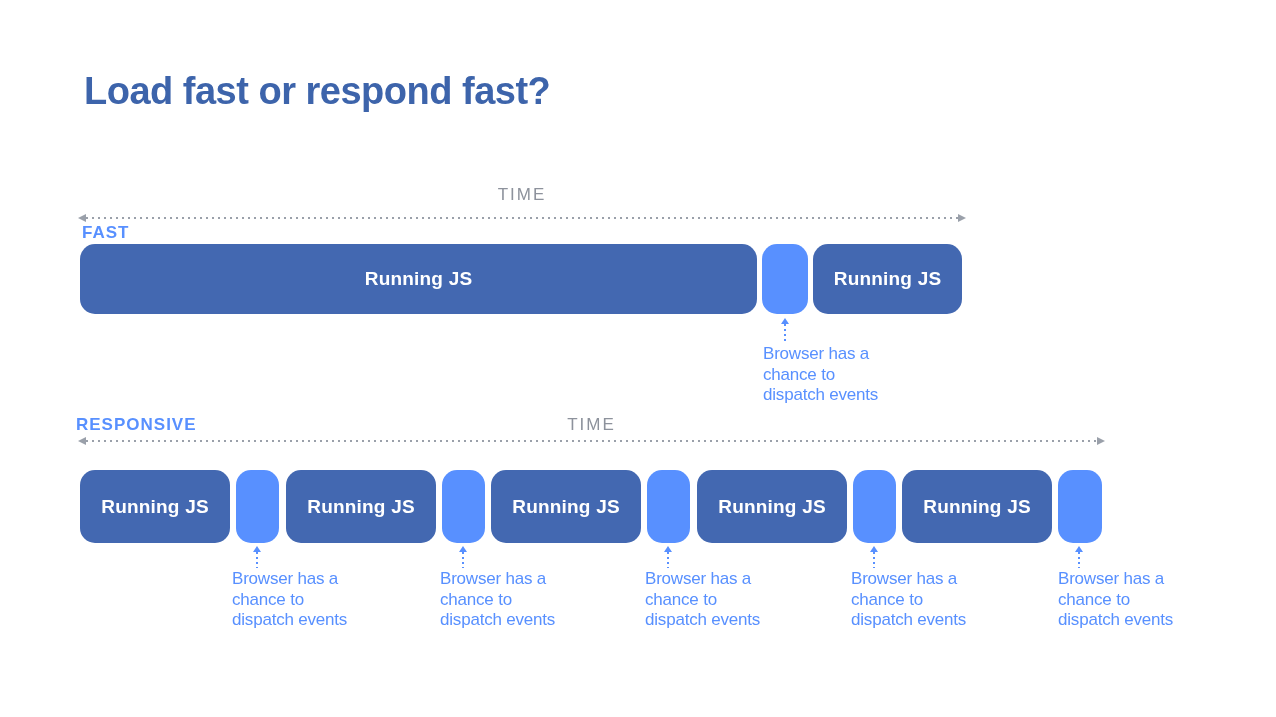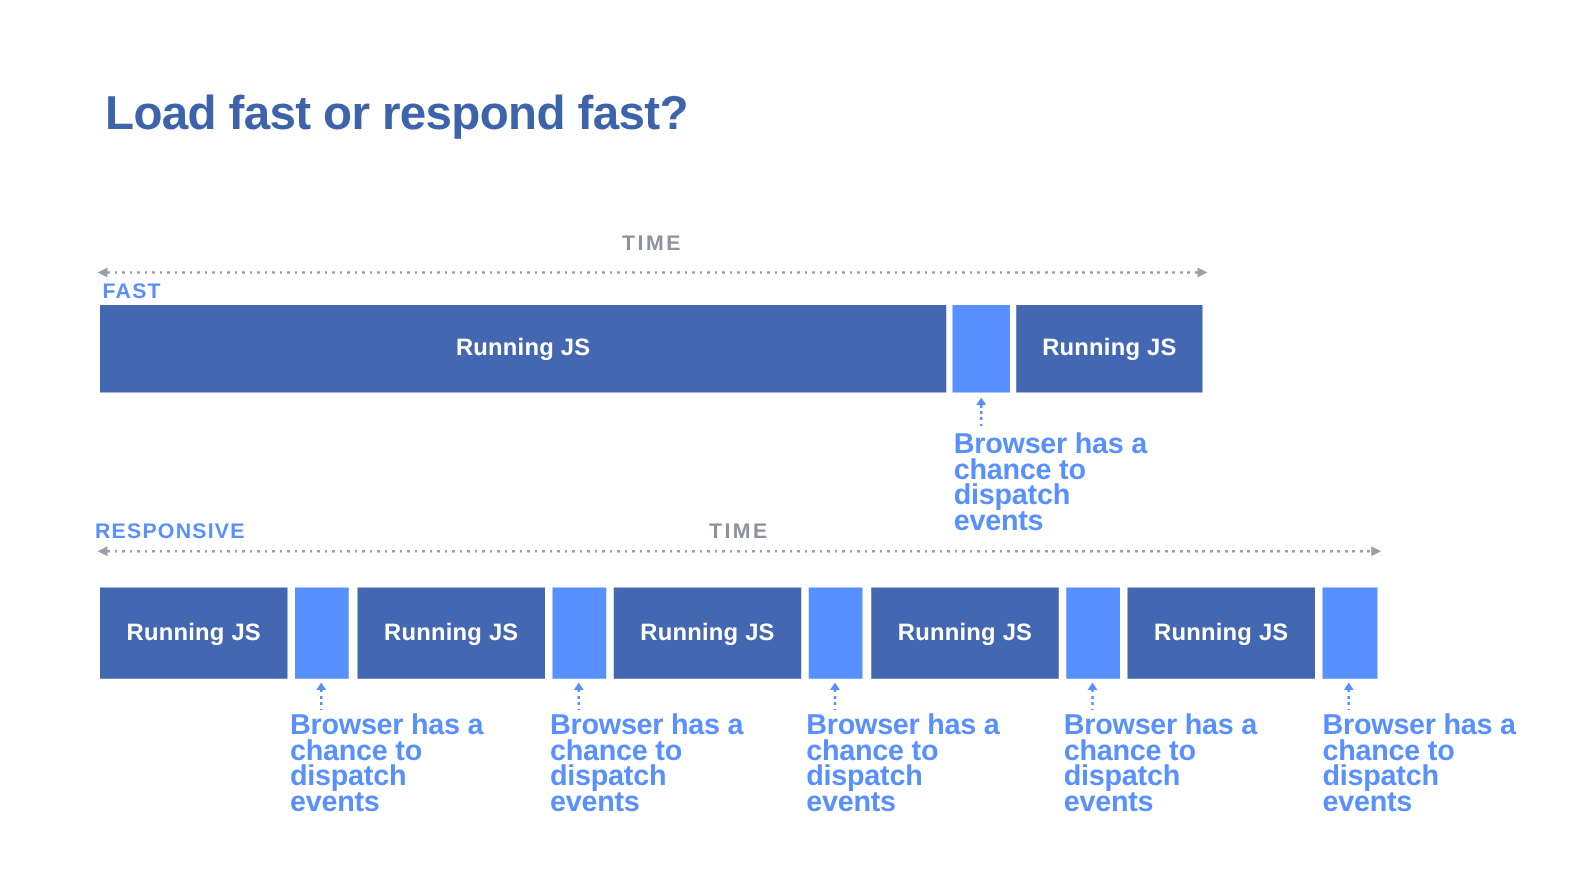--- a/index.html
+++ b/index.html
@@ -26,36 +26,36 @@
     font-size:38px;font-weight:bold;color:var(--title);
     letter-spacing:-0.5px;
   }
   .section-label{
     position:absolute;
     font-size:17px;font-weight:bold;letter-spacing:1px;
     color:var(--label-accent);
   }
   .time-label{
     position:absolute;
-    font-size:17px;font-weight:bold;letter-spacing:2px;
+    font-size:17px;font-weight:normal;letter-spacing:2px;
     color:var(--axis-text);
     text-align:center;
   }
   .axis{
     position:absolute;height:2px;
     background:repeating-linear-gradient(90deg,var(--axis-line) 0 2px,transparent 2px 6px);
   }
   .axis-arrow{
     position:absolute;top:-3px;width:0;height:0;
     border-top:4px solid transparent;border-bottom:4px solid transparent;
   }
   .axis-arrow.left{left:-2px;border-right:8px solid var(--axis-line);}
   .axis-arrow.right{right:-2px;border-left:8px solid var(--axis-line);}
   .block{
-    position:absolute;border-radius:0;
+    position:absolute;border-radius:15px;
     display:flex;align-items:center;justify-content:center;
   }
   .block.js{background:var(--js-block);}
   .block.gap{background:var(--gap-block);}
   .block-label{
     color:var(--block-text);font-size:19px;font-weight:bold;letter-spacing:.2px;
   }
   .up-arrow{
     position:absolute;width:8px;
     display:flex;flex-direction:column;align-items:center;
@@ -65,21 +65,21 @@
     border-left:4px solid transparent;border-right:4px solid transparent;
     border-bottom:6px solid var(--label-accent);
   }
   .up-arrow .stem{
     width:2px;flex:1;
     background:repeating-linear-gradient(180deg,var(--label-accent) 0 2px,transparent 2px 5px);
   }
   .annotation{
     position:absolute;width:158px;
     color:var(--label-accent);
-    font-size:23px;font-weight:bold;line-height:20.5px;
+    font-size:17px;font-weight:normal;line-height:20.5px;
     letter-spacing:-0.2px;
   }
 </style>
 </head>
 <body>
 
 <div class="slide">
 
   <h1 class="title">Load fast or respond fast?</h1>
 

